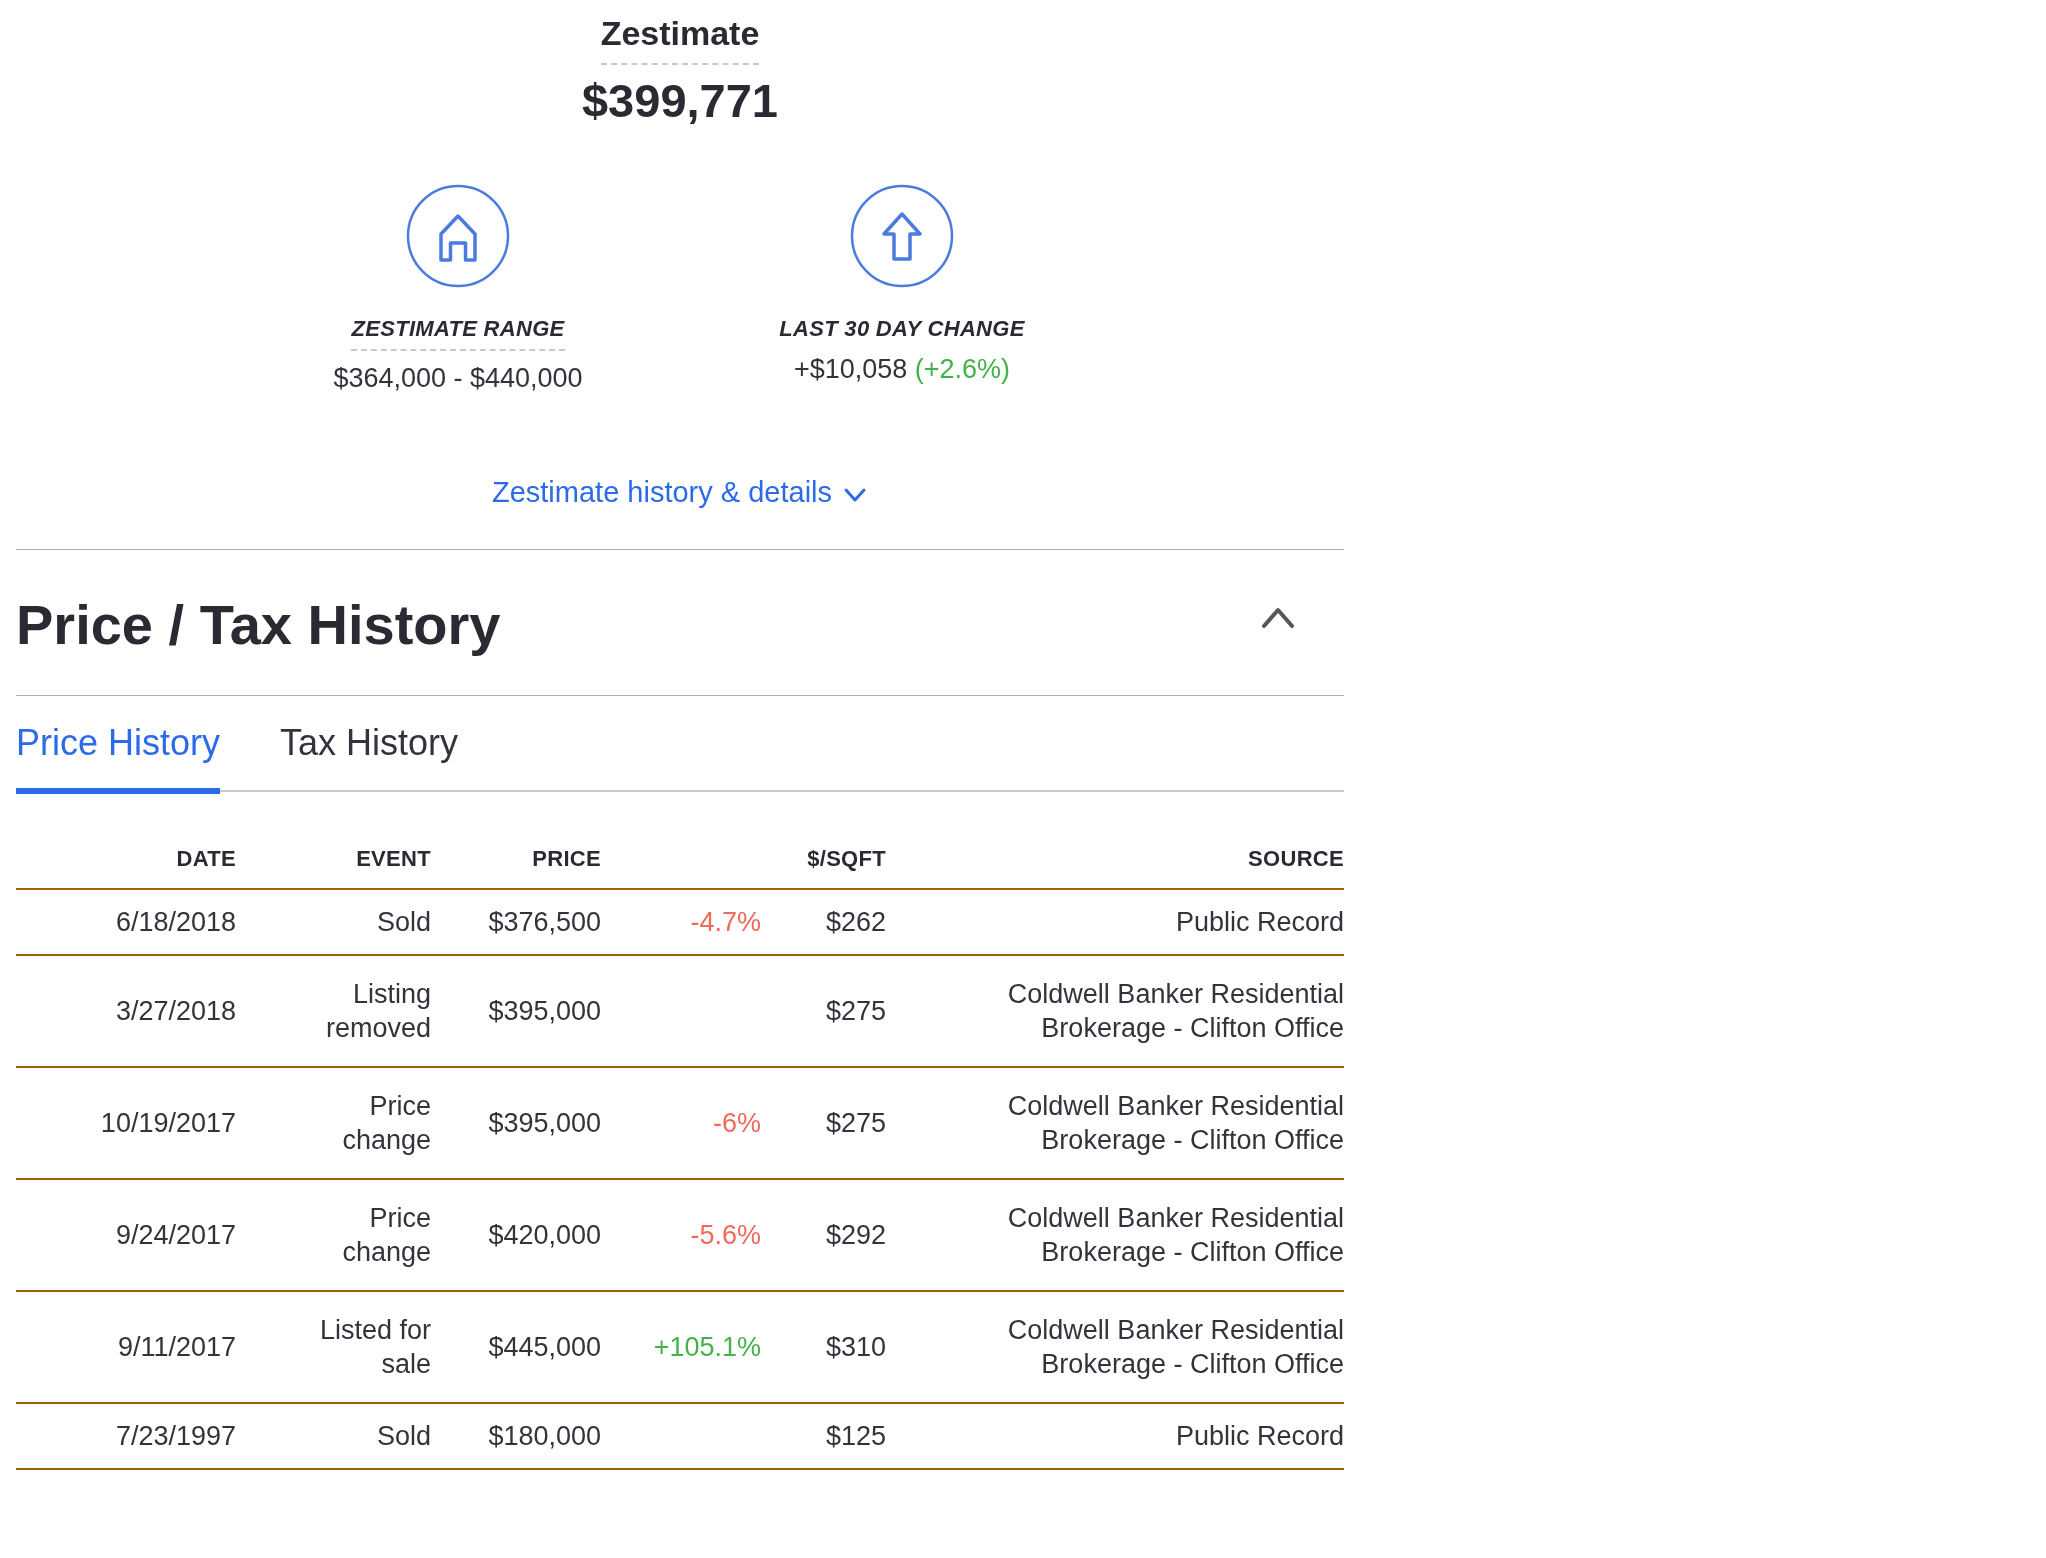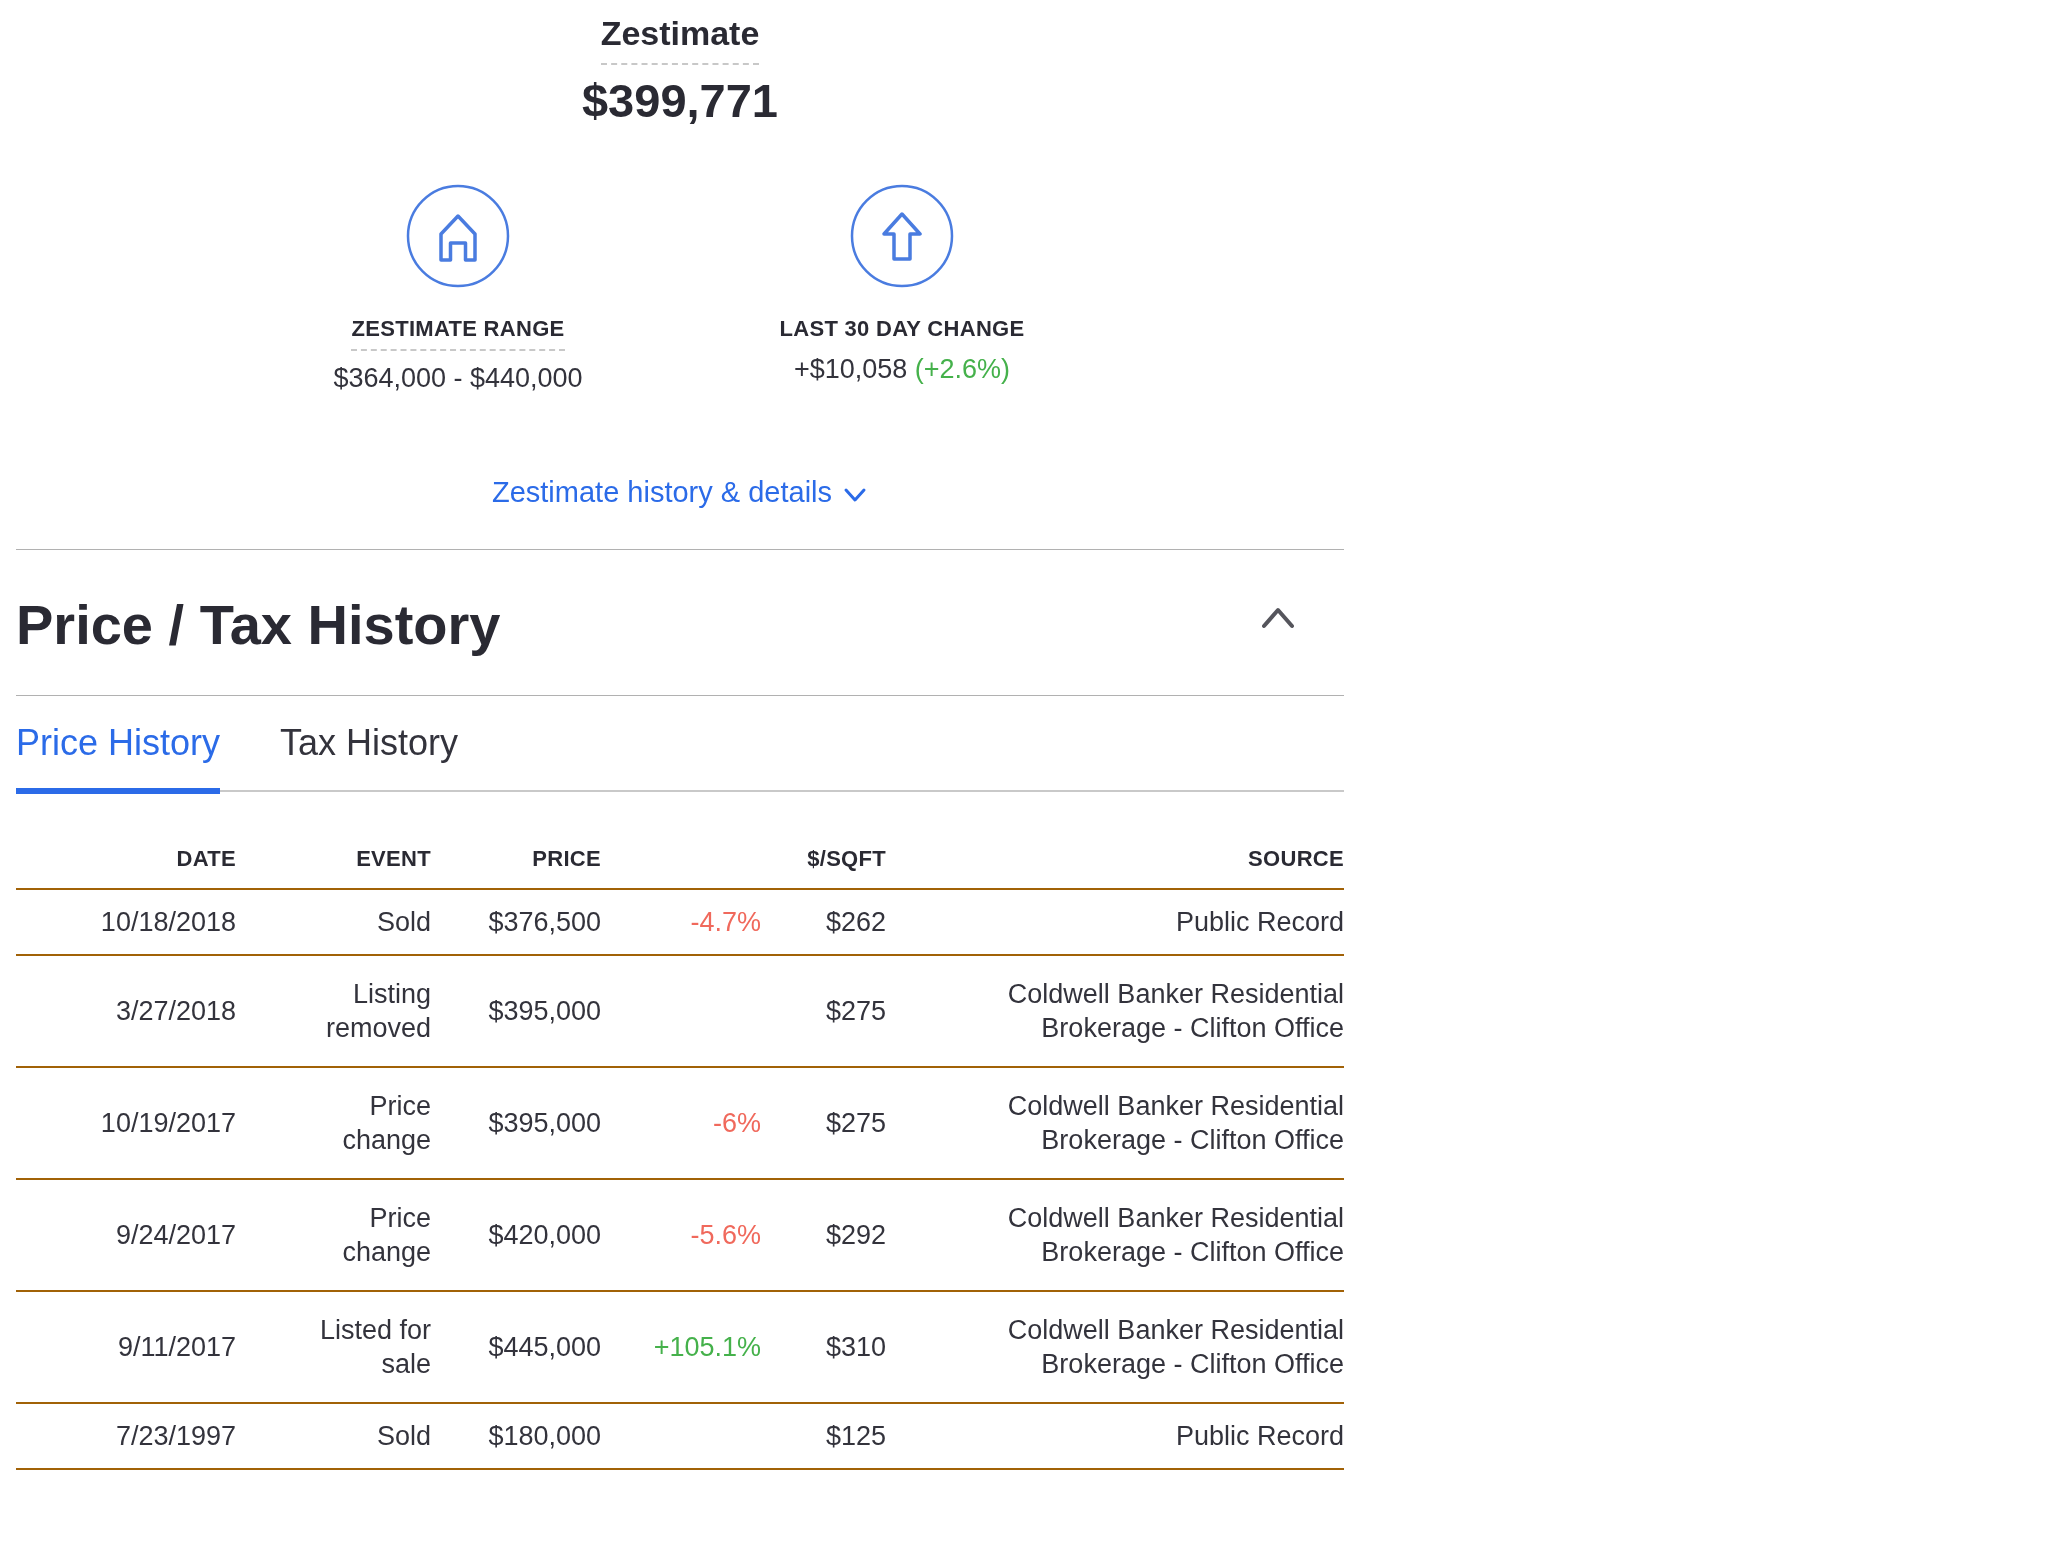--- a/index.html
+++ b/index.html
@@ -27,21 +27,21 @@
   .z-value {
     text-align: center;
     font-size: 47px; font-weight: 700; color: #2a2a33;
     margin-top: 8px;
   }
 
   
   .stats { display: flex; justify-content: center; margin-top: 56px; }
   .stat { width: 444px; text-align: center; }
   .stat-icon svg { width: 104px; height: 104px; display: inline-block; }
-  .stat-label-wrap { margin-top: 24px; }
+  .stat-label-wrap { margin-top: 24px; font-style: italic; }
   .stat-label {
     display: inline-block;
     font-size: 22px; font-weight: 700; color: #2a2a33;
     letter-spacing: 0.3px;
   }
   .stat-label.dashed { border-bottom: 2px dashed #c8c8c8; padding-bottom: 7px; }
   .stat-value { margin-top: 12px; font-size: 27px; color: #33333c; }
   .pct-green { color: #45b14b; }
 
   
@@ -181,21 +181,21 @@
     <div class="t-row t-head">
       <div class="t-cell">DATE</div>
       <div class="t-cell">EVENT</div>
       <div class="t-cell">PRICE</div>
       <div class="t-cell"></div>
       <div class="t-cell">$/SQFT</div>
       <div class="t-cell">SOURCE</div>
     </div>
     <div class="t-body" id="table-body">
         <div class="t-row">
-    <div class="t-cell c-date">10/18/2018</div>
+    <div class="t-cell c-date">6/18/2018</div>
     <div class="t-cell event-cell"><span class="c-event">Sold</span></div>
     <div class="t-cell c-price">$376,500</div>
     <div class="t-cell c-pct pct-down">-4.7%</div>
     <div class="t-cell c-sqft">$262</div>
     <div class="t-cell source-cell"><span class="c-source">Public Record</span></div>
   </div>
         <div class="t-row tall">
     <div class="t-cell c-date">3/27/2018</div>
     <div class="t-cell event-cell"><span class="c-event">Listing removed</span></div>
     <div class="t-cell c-price">$395,000</div>

